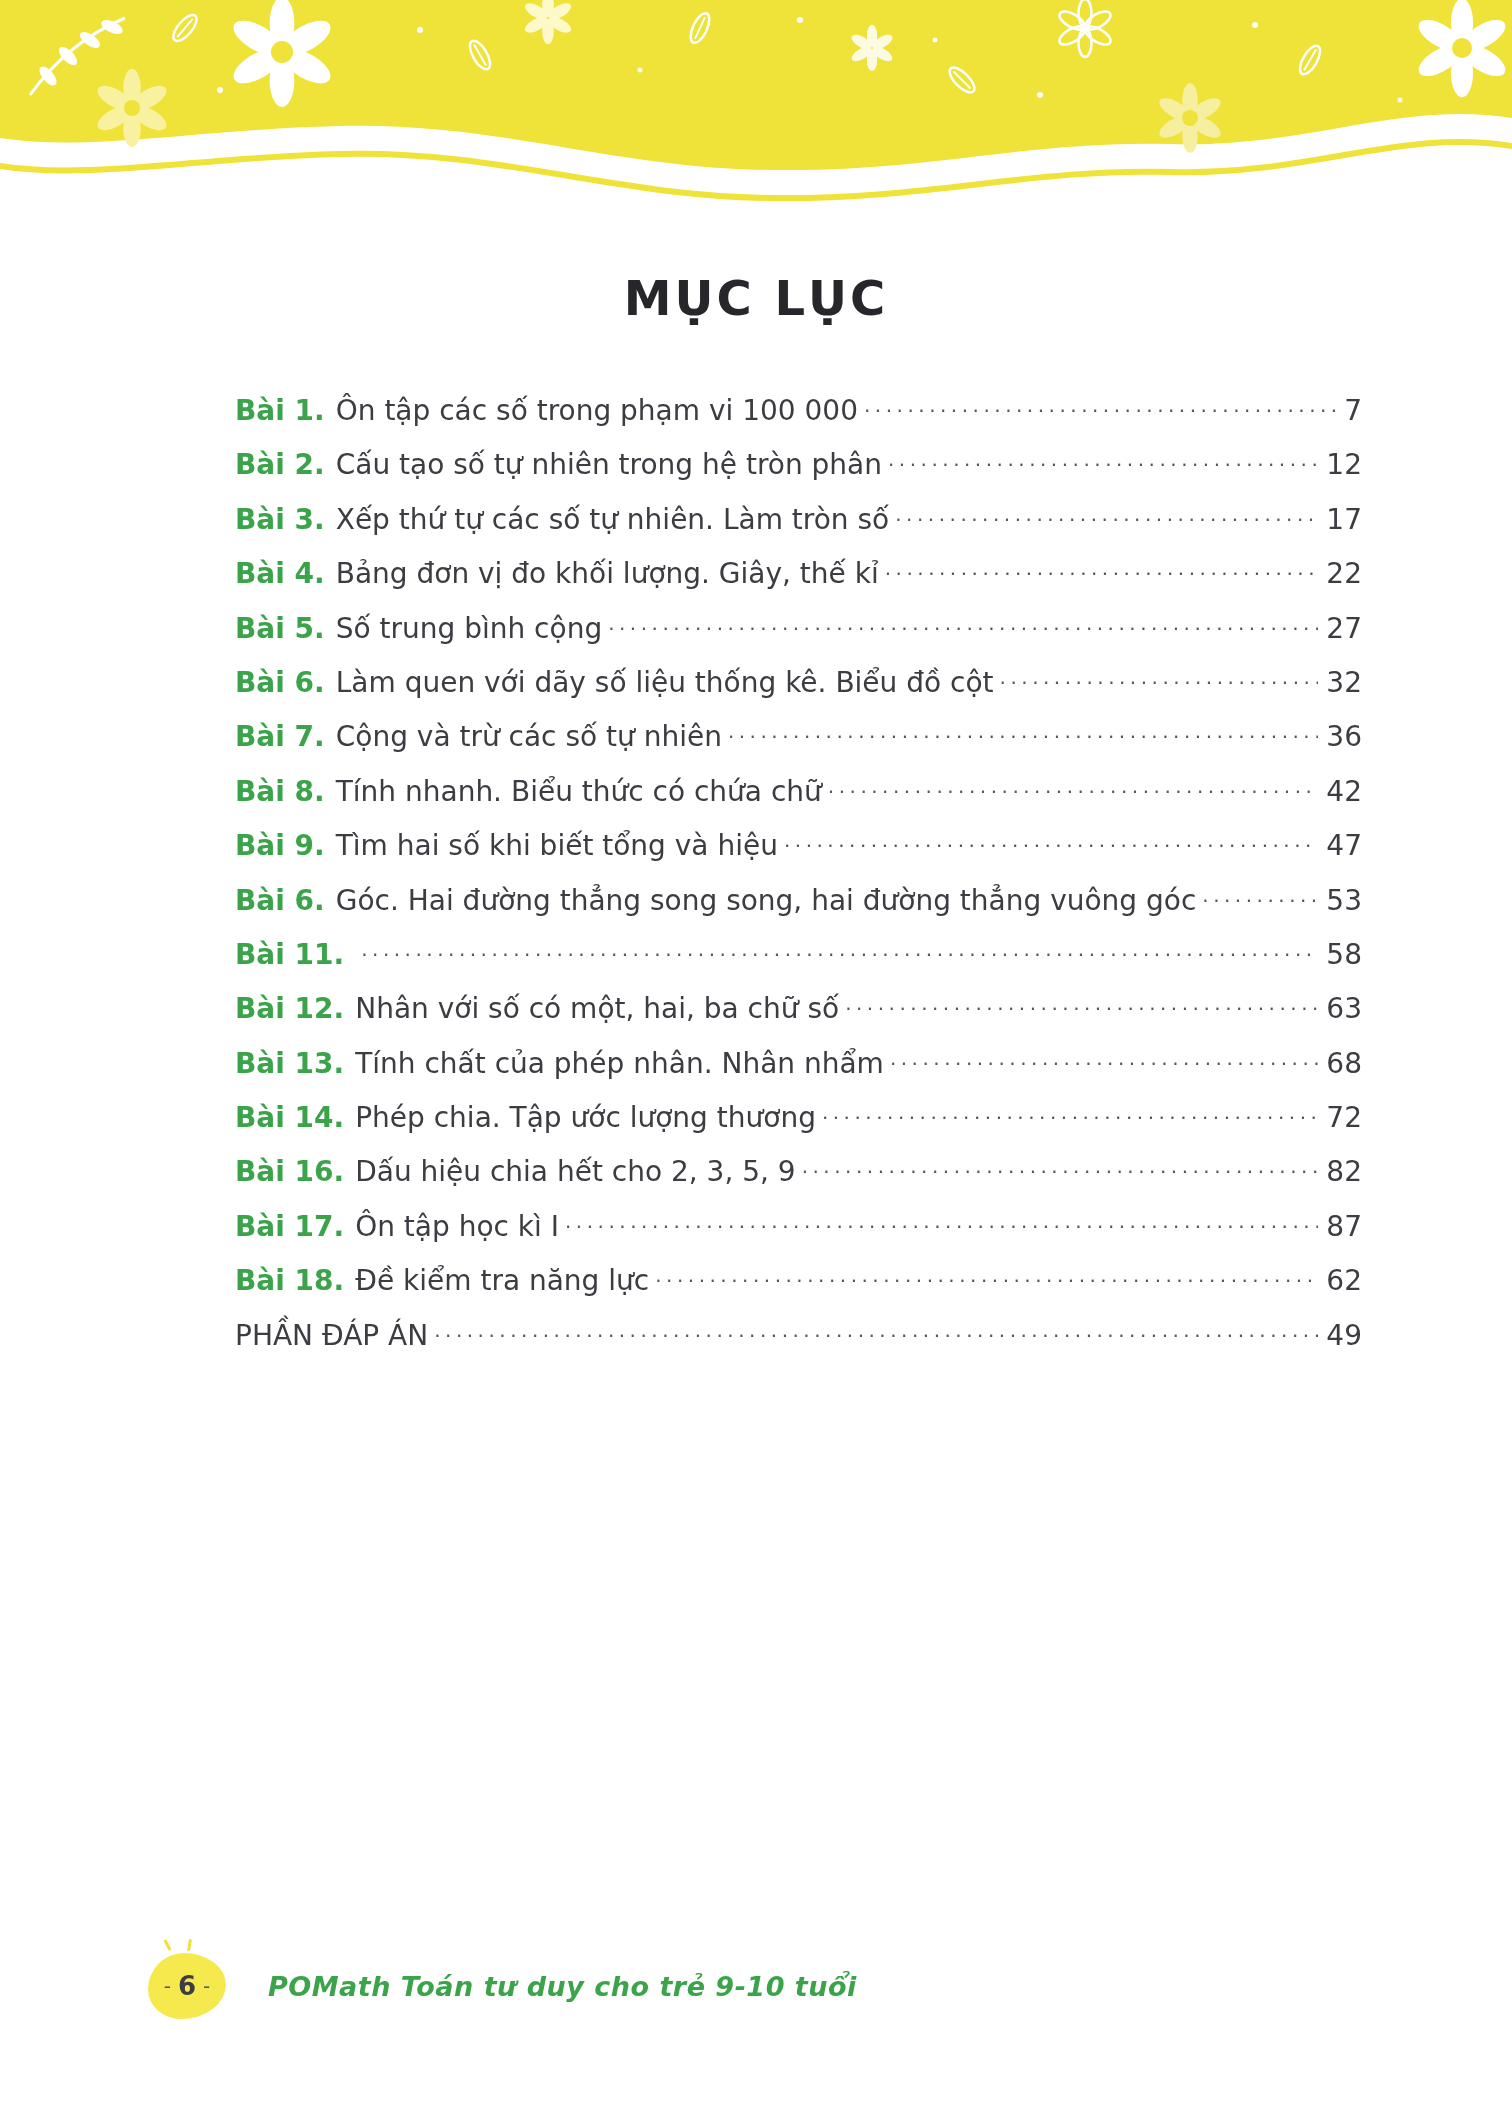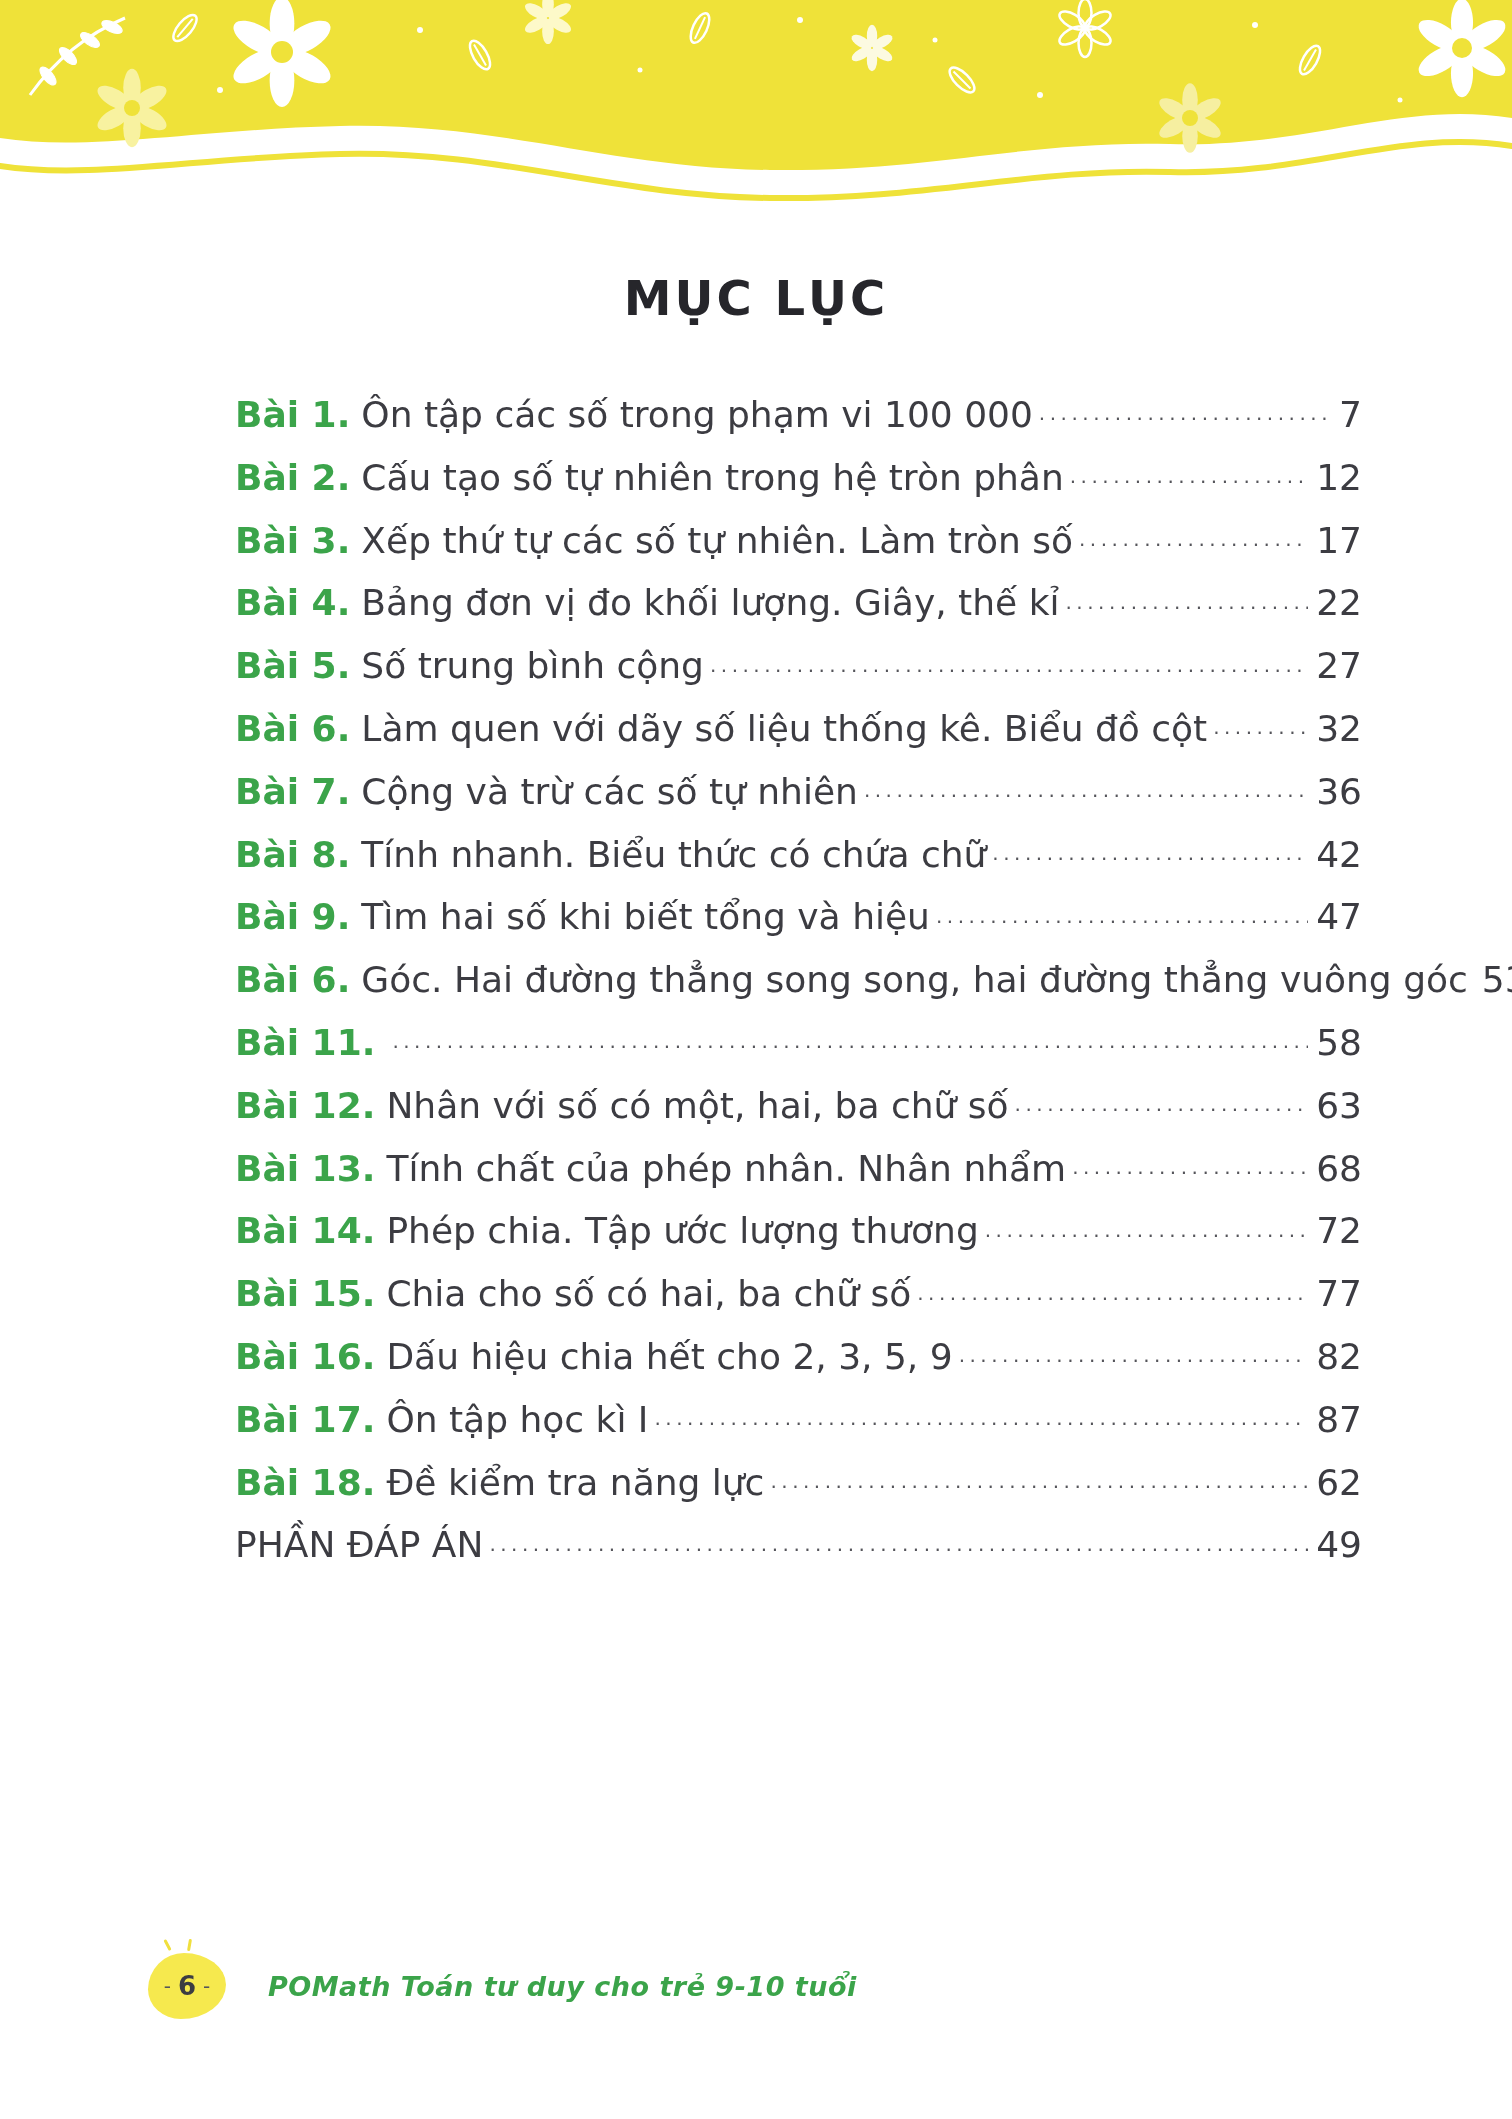--- a/index.html
+++ b/index.html
@@ -23,23 +23,23 @@
     letter-spacing: 3px;
     color: #26262b;
   }
 
   
   .toc {
     margin: 70px 150px 0 235px;
   }
   .toc-row {
     display: flex;
-    align-items: center;
+    align-items: flex-start;
     margin-bottom: 25px;
-    font-size: 36px;
+    font-size: 28px;
     line-height: 1.05;
   }
   .toc-label {
     color: #3ba44a;
     font-weight: bold;
     white-space: nowrap;
     margin-right: 11px;
   }
   .toc-entry-title {
     white-space: nowrap;
@@ -286,26 +286,20 @@
     <span class="toc-page">68</span>
   </div>
 
   <div class="toc-row">
     <span class="toc-label">Bài 14.</span>
     <span class="toc-entry-title">Phép chia. Tập ước lượng thương</span>
     <span class="toc-leader"></span>
     <span class="toc-page">72</span>
   </div>
 
-  <div class="toc-row">
-    <span class="toc-label">Bài 15.</span>
-    <span class="toc-entry-title">Chia cho số có hai, ba chữ số</span>
-    <span class="toc-leader"></span>
-    <span class="toc-page">77</span>
-  </div>
 
   <div class="toc-row">
     <span class="toc-label">Bài 16.</span>
     <span class="toc-entry-title">Dấu hiệu chia hết cho 2, 3, 5, 9</span>
     <span class="toc-leader"></span>
     <span class="toc-page">82</span>
   </div>
 
   <div class="toc-row">
     <span class="toc-label">Bài 17.</span>

